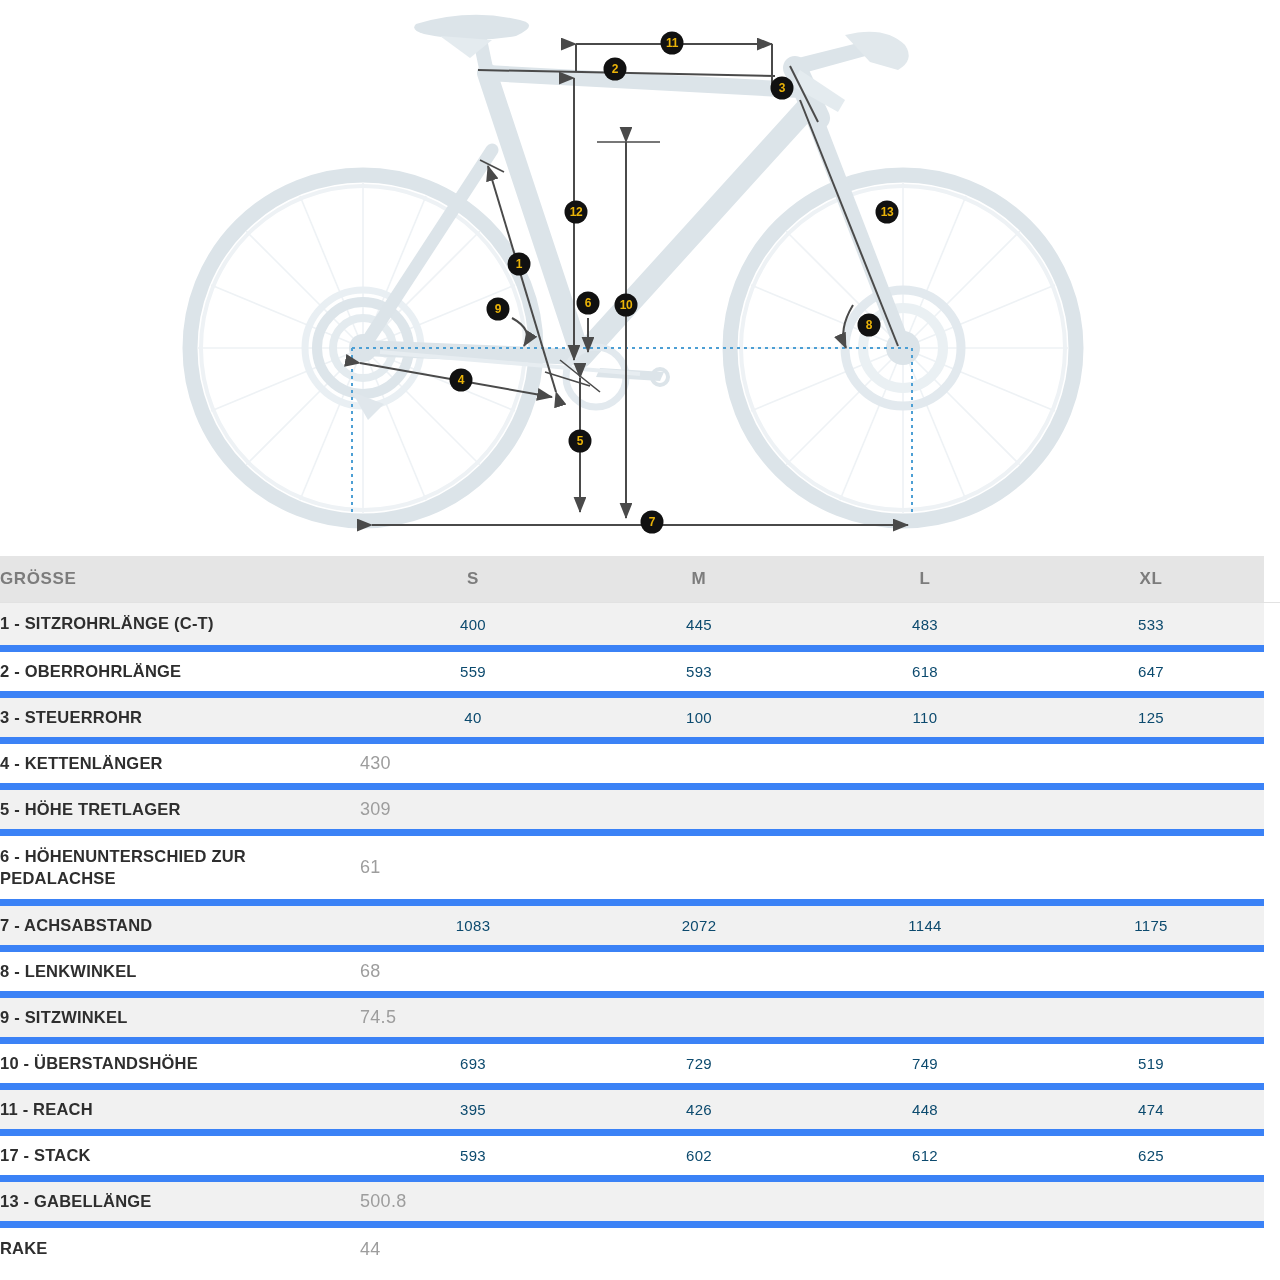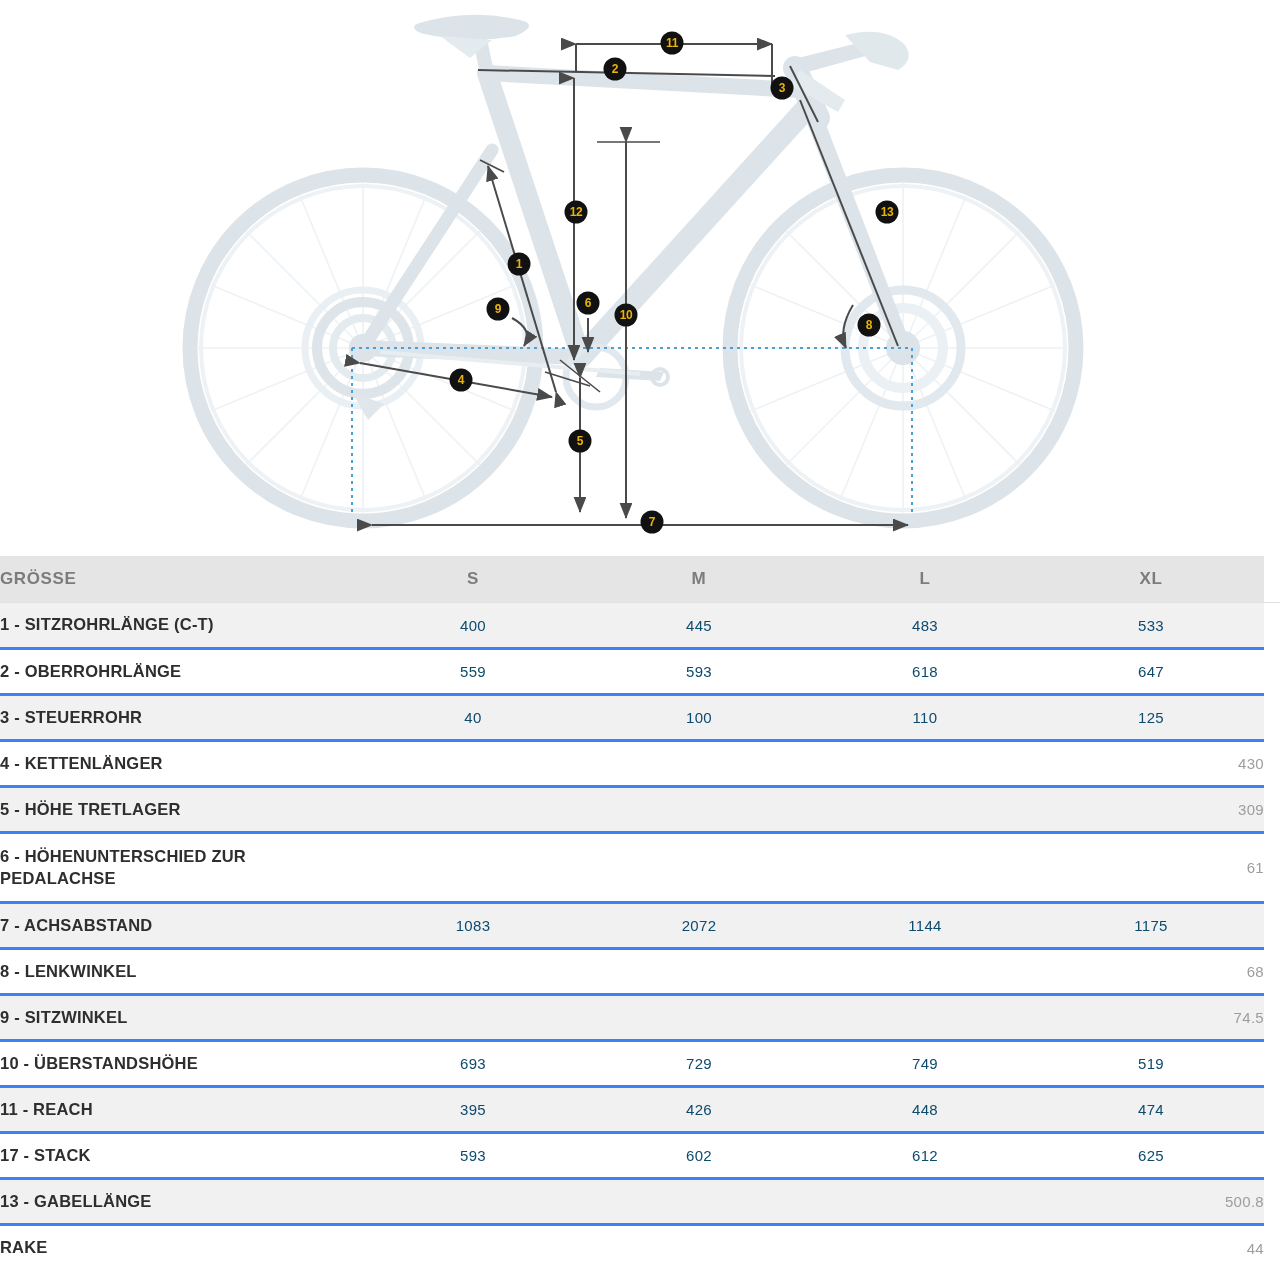--- a/index.html
+++ b/index.html
@@ -83,21 +83,21 @@
     text-align: center;
   }
   thead th.hdr-pad { background: #ffffff; }
 
   tbody tr { height: 46px; }
   tbody tr.alt td.cell { background: #f1f1f1; }
   tbody tr.alt td.cell-pad { background: #ffffff; }
   tbody tr td.cell {
     background: #ffffff;
     border-top: 1px solid #e8e8e8;
-    border-bottom: 3px solid #3b82f6;
+    border-bottom: 7px solid #3b82f6;
   }
   tbody tr.plain td.cell {
     border-top: 1px solid transparent;
     border-bottom: 1px solid transparent;
   }
 
   td.label {
     text-align: left;
     padding-left: 22px;
     font-size: 16.5px;
@@ -110,22 +110,22 @@
   }
   td.value {
     text-align: center;
     font-size: 15px;
     font-weight: normal;
     color: #0c4a6e;
     vertical-align: middle;
     letter-spacing: 0.3px;
   }
   td.value-span {
-    text-align: right;
-    font-size: 15px;
+    text-align: left;
+    font-size: 18px;
     color: #9d9d9d;
     vertical-align: middle;
     letter-spacing: 0.3px;
   }
   tr.tall { height: 70px; }
 </style>
 </head>
 <body>
 
 <div id="diagram-area">
@@ -277,21 +277,21 @@
 
   <div class="badge" style="left:519px; top:264px;">1</div>
   <div class="badge" style="left:615px; top:69px;">2</div>
   <div class="badge" style="left:782px; top:88px;">3</div>
   <div class="badge" style="left:461px; top:380px;">4</div>
   <div class="badge" style="left:580px; top:441px;">5</div>
   <div class="badge" style="left:588px; top:303px;">6</div>
   <div class="badge" style="left:652px; top:522px;">7</div>
   <div class="badge" style="left:869px; top:325px;">8</div>
   <div class="badge" style="left:498px; top:309px;">9</div>
-  <div class="badge" style="left:626px; top:315px;">10</div>
+  <div class="badge" style="left:626px; top:305px;">10</div>
   <div class="badge" style="left:672px; top:43px;">11</div>
   <div class="badge" style="left:576px; top:212px;">12</div>
   <div class="badge" style="left:839px; top:212px;margin-left:48px;">13</div>
 </div>
 
 <table id="geometry-table">
   <colgroup>
     <col class="c-label">
       <col class="c-size">
       <col class="c-size">

